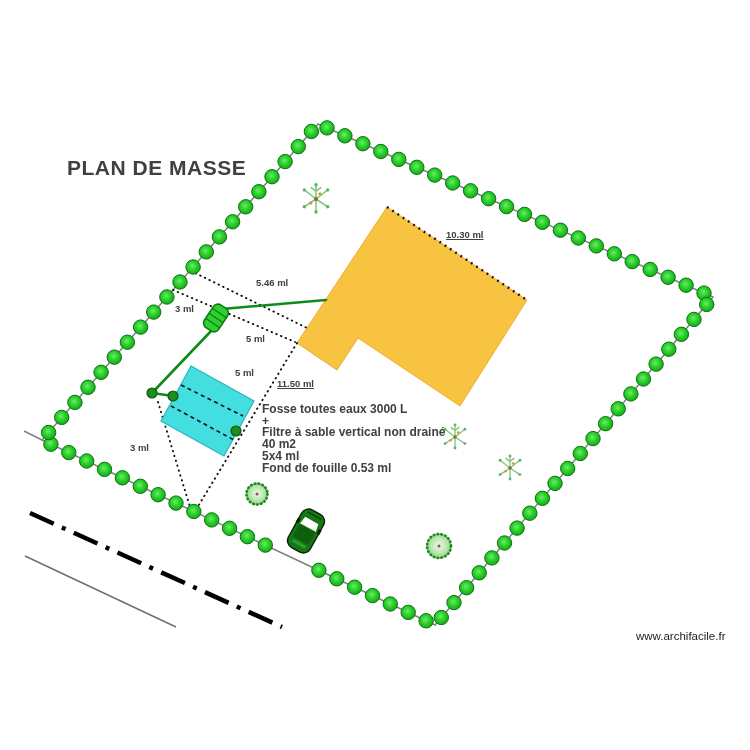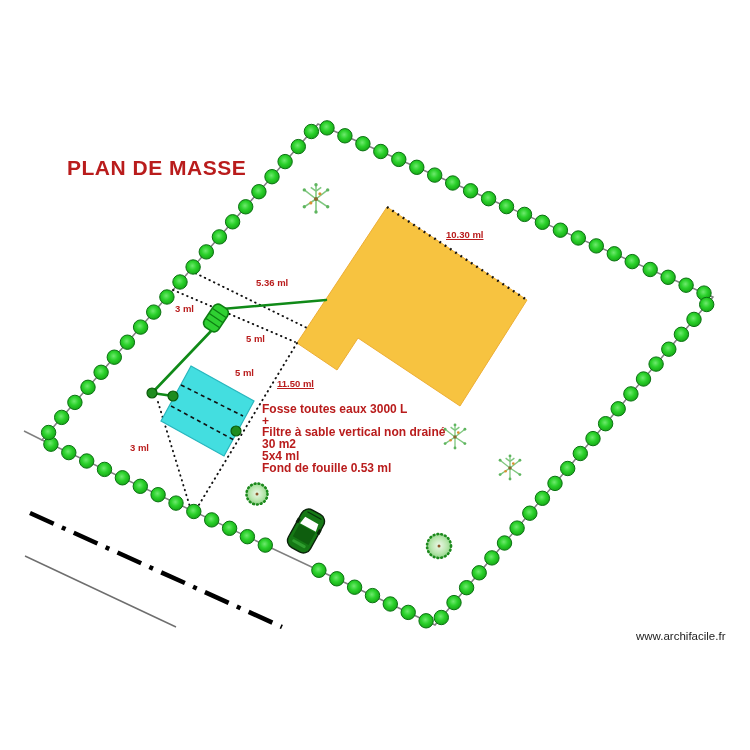--- a/index.html
+++ b/index.html
@@ -1,21 +1,21 @@
 <!DOCTYPE html>
 <html><head>
 <meta charset="utf-8">
 <style>
   html,body{margin:0;padding:0;background:#fff;}
   #canvas{
     position:relative;width:750px;height:750px;background:#ffffff;
     font-family:"Liberation Sans","DejaVu Sans",sans-serif;overflow:hidden;
   }
   #plan-svg{position:absolute;left:0;top:0;}
-  .lbl{position:absolute;color:#b91c1c;white-space:nowrap;}
+  .lbl{position:absolute;color:#404040;white-space:nowrap;}
   .title{font-size:21px;font-weight:bold;letter-spacing:0.5px;}
   .mlabel{font-size:9.5px;font-weight:bold;}
   .annot{font-size:12px;font-weight:bold;line-height:11.7px;}
   .watermark{font-size:11.5px;color:#222;font-weight:normal;}
 </style>
 </head>
 <body>
 
 <div id="canvas">
 
@@ -212,30 +212,30 @@
 
     <g>
       <line x1="30" y1="513" x2="282" y2="627" stroke="#000" stroke-width="4.5" stroke-dasharray="26 9 4 9"></line>
       <line x1="25" y1="556" x2="176" y2="627" stroke="#6e6e6e" stroke-width="1.4"></line>
     </g>
   </svg>
 
   <div class="lbl title" style="left:67px;top:156px;">PLAN DE MASSE</div>
 
   <div class="lbl mlabel" style="left:446px;top:229px;text-decoration:underline;">10.30 ml</div>
-  <div class="lbl mlabel" style="left:256px;top:277px;">5.36 ml</div>
+  <div class="lbl mlabel" style="left:256px;top:277px;">5.46 ml</div>
   <div class="lbl mlabel" style="left:175px;top:303px;">3 ml</div>
   <div class="lbl mlabel" style="left:246px;top:333px;">5 ml</div>
   <div class="lbl mlabel" style="left:235px;top:367px;">5 ml</div>
   <div class="lbl mlabel" style="left:277px;top:378px;text-decoration:underline;">11.50 ml</div>
   <div class="lbl mlabel" style="left:130px;top:442px;">3 ml</div>
 
   <div class="lbl annot" style="left:262px;top:404px;">
     <div>Fosse toutes eaux 3000 L</div>
     <div>+</div>
     <div>Filtre à sable vertical non drainé</div>
-    <div>30 m2</div>
+    <div>40 m2</div>
     <div>5x4 ml</div>
     <div>Fond de fouille 0.53 ml</div>
   </div>
 
   <div class="lbl watermark" style="left:636px;top:630px;text-align:center;">www.archifacile.fr</div>
 </div>
 
 </body></html>

